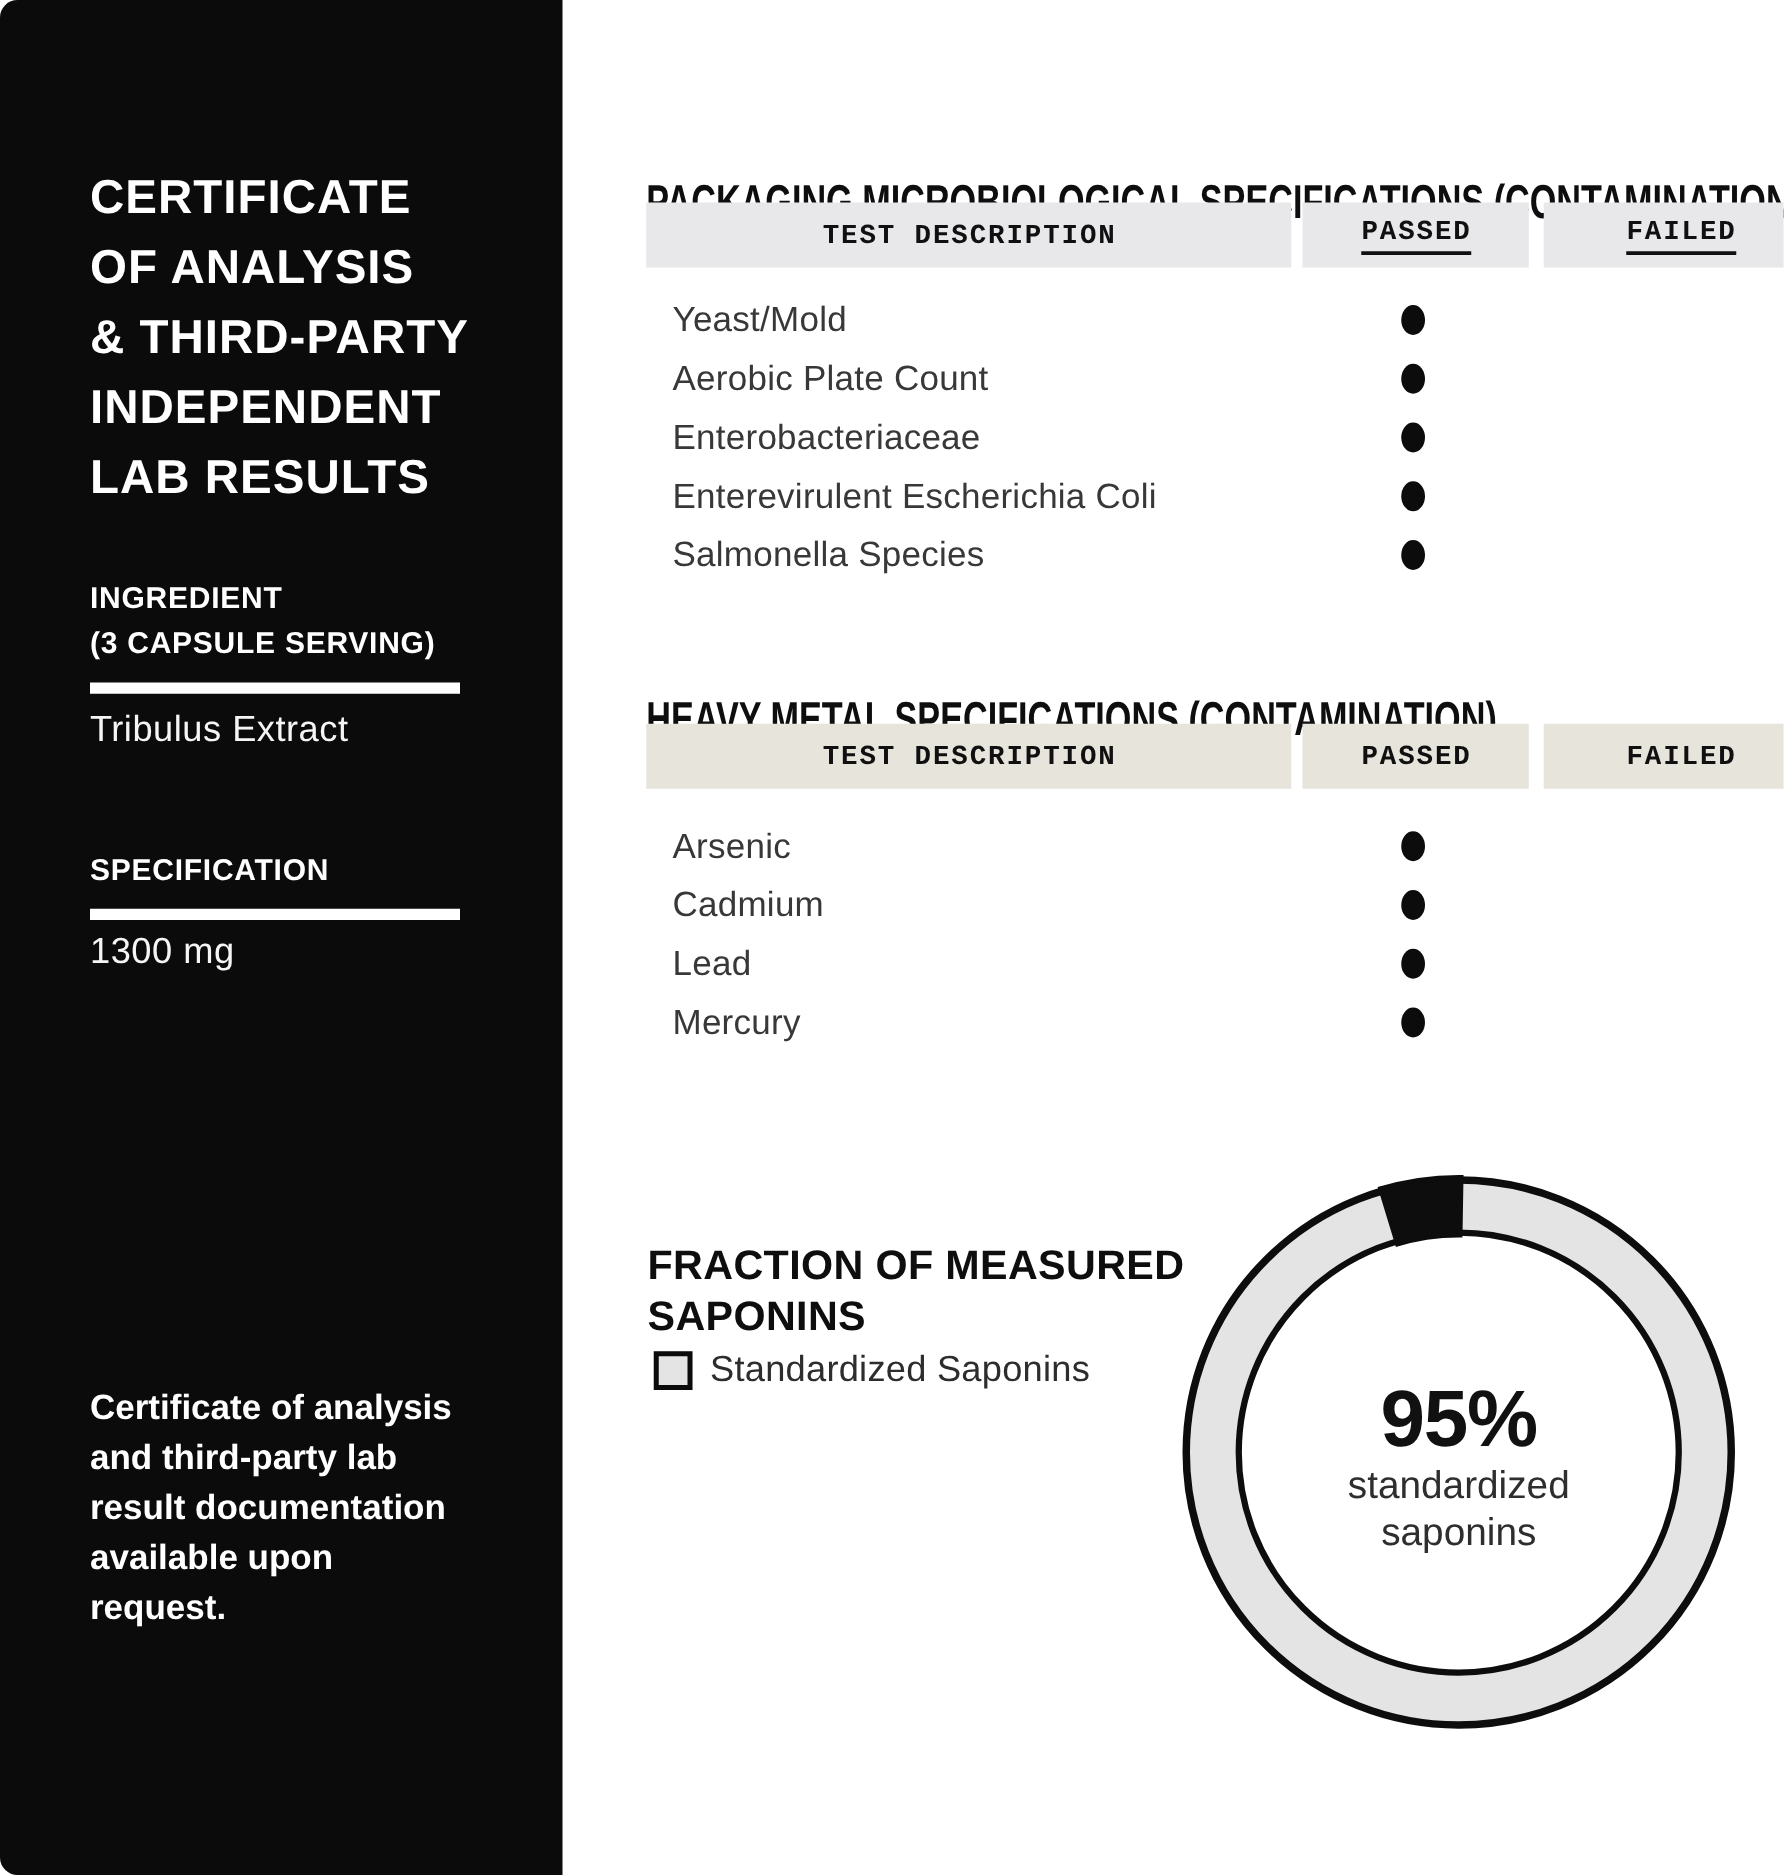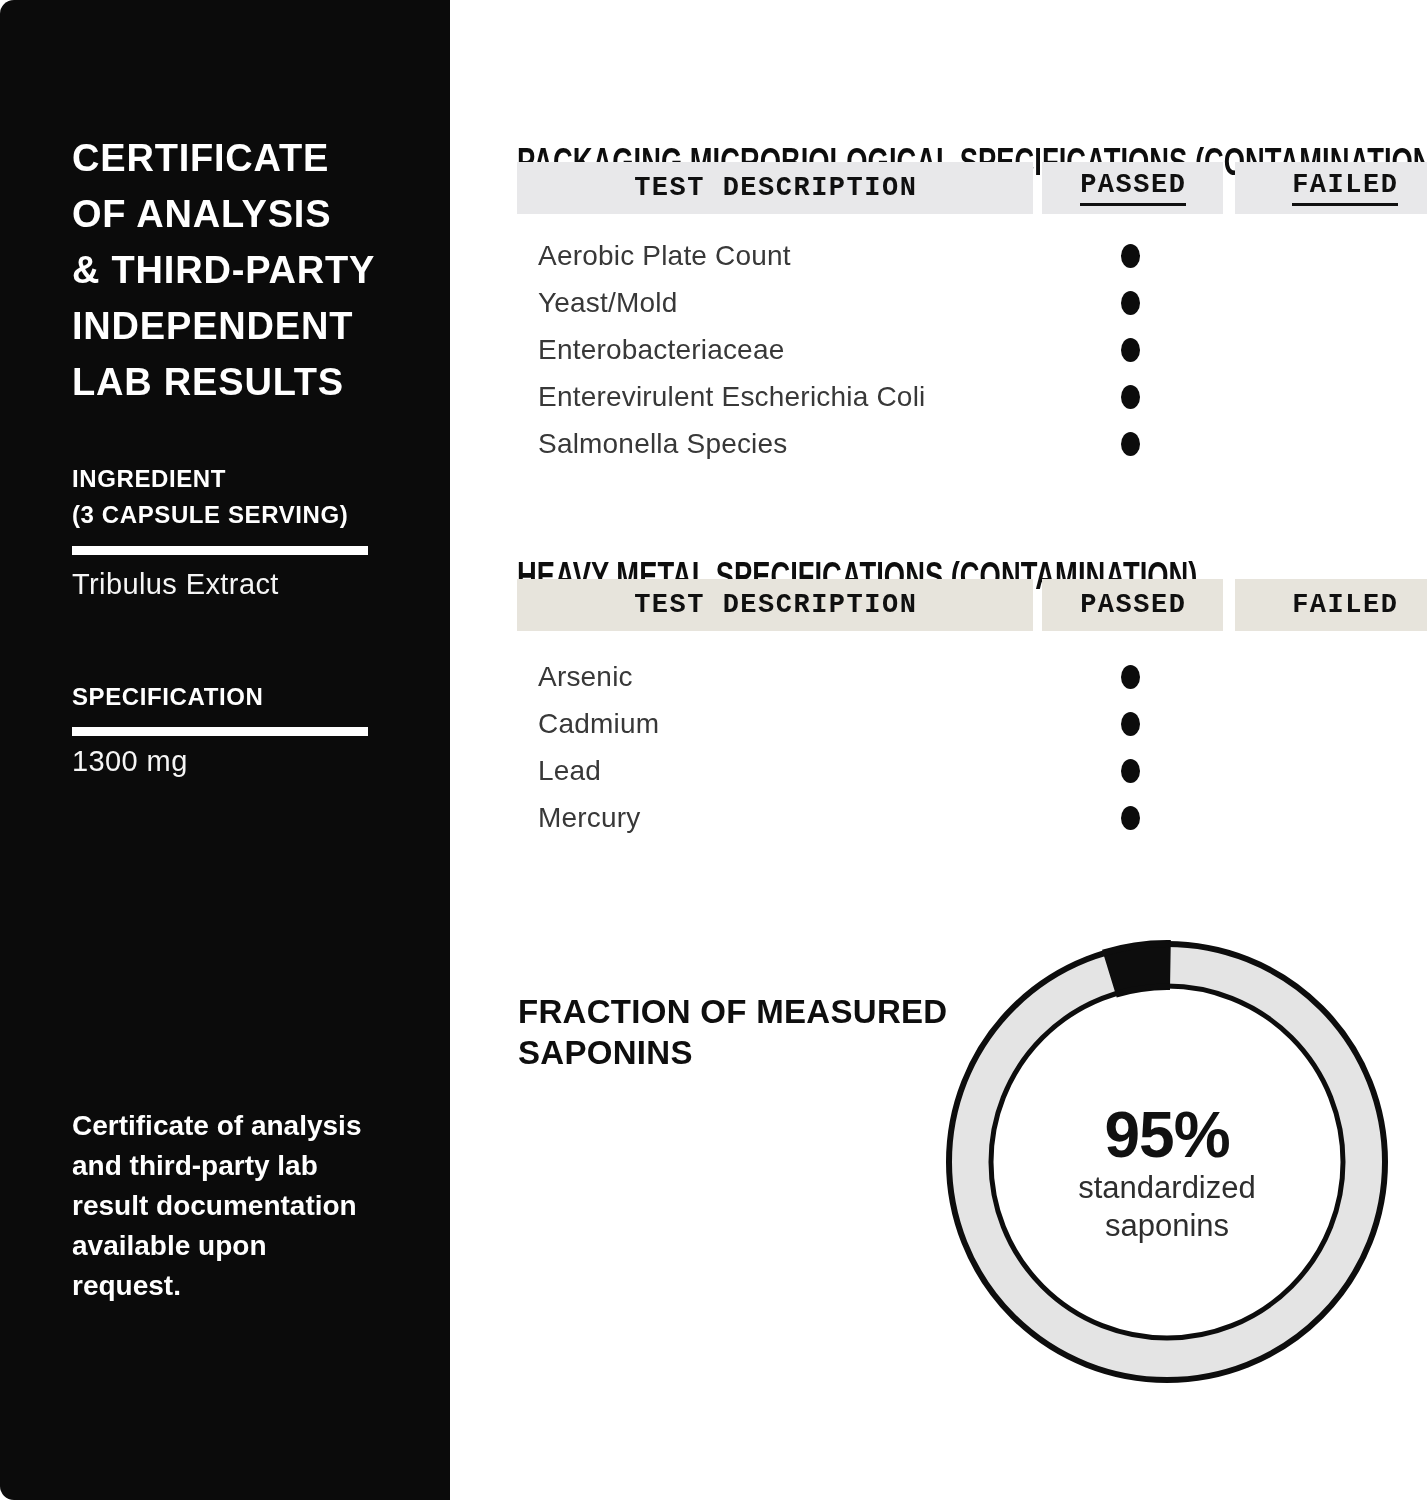--- a/index.html
+++ b/index.html
@@ -24,21 +24,21 @@
   
   .sec-title{position:absolute;left:517px;color:#0e0e0e;font-weight:700;font-size:38px;
     line-height:38px;white-space:nowrap;transform:scaleX(0.72);transform-origin:0 50%;}
   #t1-title{top:111px;}
   #t2-title{top:525px;}
   
   .thead{position:absolute;left:517px;width:901px;height:52px;}
   #thead1{top:162px;}
   #thead2{top:579px;}
   .th{position:absolute;top:0;height:52px;display:flex;align-items:center;justify-content:center;
-    font-family:"Liberation Mono","DejaVu Sans Mono",monospace;font-weight:700;font-size:27px;
+    font-family:"Liberation Mono","DejaVu Sans Mono",monospace;font-weight:700;font-size:22px;
     letter-spacing:1.5px;color:#101010;}
   #thead1 .th{background:var(--t1-bg,#e8e8ea);}
   #thead2 .th{background:var(--t2-bg,#e7e4dc);}
   .th-desc{left:0;width:516px;}
   .th-pass{left:525px;width:181px;}
   .th-fail{left:718px;width:219px;}
   .th span{margin-right:-1.5px;}
   #thead1 .th-pass span,#thead1 .th-fail span{border-bottom:3px solid #101010;padding-bottom:3px;}
   .tbody{position:absolute;left:517px;width:901px;}
   #tbody1{top:232px;}
@@ -108,25 +108,25 @@
     </div>
     <div class="th th-pass">
       <span>PASSED</span>
     </div>
     <div class="th th-fail">
       <span>FAILED</span>
     </div>
   </div>
   <div class="tbody" id="tbody1">
       <div class="trow">
-        <span class="tlabel">Aerobic Plate Count</span>
+        <span class="tlabel">Yeast/Mold</span>
         <span class="dot in-passed"></span>
       </div>
       <div class="trow">
-        <span class="tlabel">Yeast/Mold</span>
+        <span class="tlabel">Aerobic Plate Count</span>
         <span class="dot in-passed"></span>
       </div>
       <div class="trow">
         <span class="tlabel">Enterobacteriaceae</span>
         <span class="dot in-passed"></span>
       </div>
       <div class="trow">
         <span class="tlabel">Enterevirulent Escherichia Coli</span>
         <span class="dot in-passed"></span>
       </div>
@@ -164,20 +164,24 @@
       <div class="trow">
         <span class="tlabel">Mercury</span>
         <span class="dot in-passed"></span>
       </div>
     </div>
 
   <h2 class="chart-title">
     <span>FRACTION OF MEASURED</span>
     <span>SAPONINS</span>
   </h2>
+  <div class="legend">
+    <span class="swatch"></span>
+    <span class="legend-label">Standardized Saponins</span>
+  </div>
 
   <svg class="donut" width="460" height="460" viewBox="0 0 460 460">
     <circle class="ring" cx="230" cy="230" r="197"></circle>
     <path class="slice" id="remainder-slice" d="M 172.4 41.6 A 197 197 0 0 1 233.4 33.0"></path>
     <circle class="edge edge-outer" cx="230" cy="230" r="218"></circle>
     <circle class="edge edge-inner" cx="230" cy="230" r="176"></circle>
     <text class="donut-big" x="230" y="225">95%</text>
     <text class="donut-mid" x="230" y="266">standardized</text>
     <text class="donut-mid" x="230" y="304">saponins</text>
   </svg>

